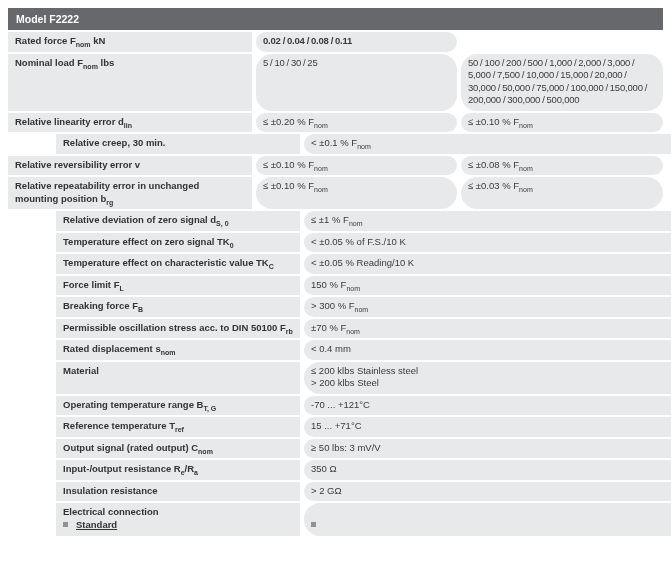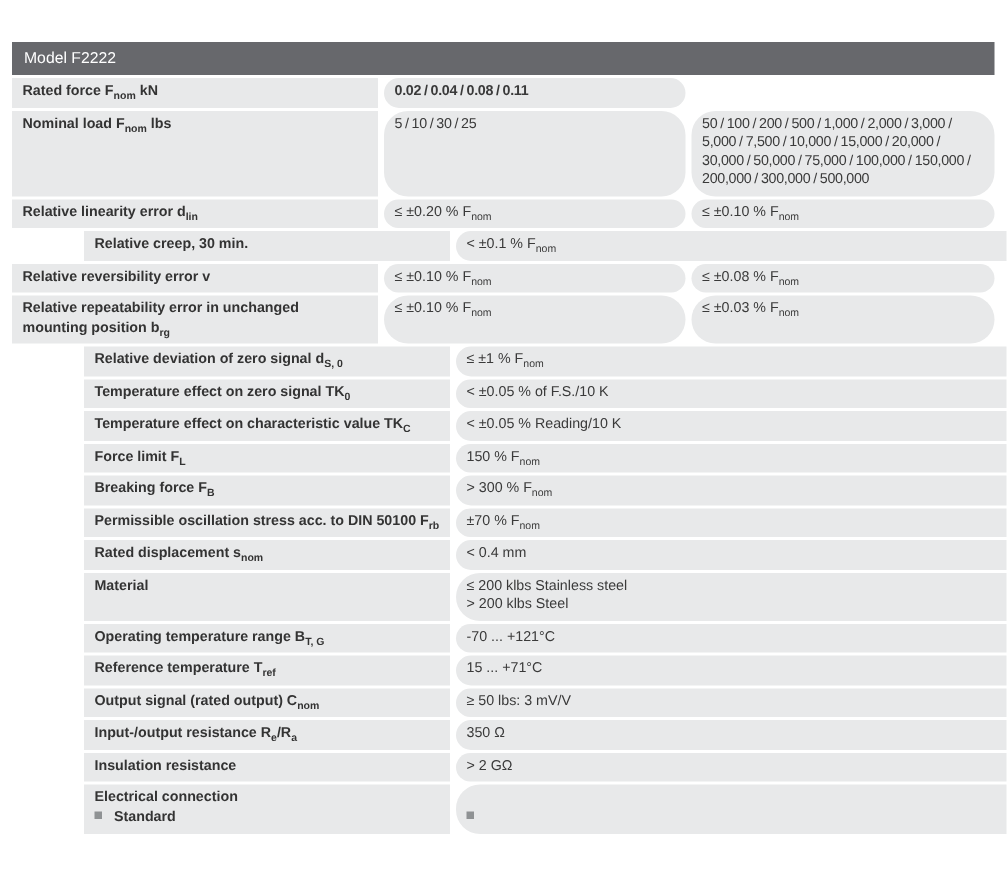--- a/index.html
+++ b/index.html
@@ -8,26 +8,25 @@
     background: #ffffff;
     overflow: hidden;
     font-family: "Liberation Sans", sans-serif;
   }
   .page { padding: 8px; }
   .spec-table { width: 655px; display: flex; flex-direction: column; gap: 2px; }
 
   .table-header {
     background: var(--header-bg, #67686c);
     color: #ffffff;
-    font-weight: normal;
+    font-weight: bold;
     font-size: 10.5px;
     line-height: 14px;
     padding: 4px 8px;
     height: 14px;
-    margin-top: 20px;
   }
 
   .row { display: grid; column-gap: 4px; }
   .row.cols   { grid-template-columns: 244px 201px 202px; }
   .row.merged { grid-template-columns: 244px 407px; padding-left: 48px; }
 
   .cell {
     background: var(--row-bg, #e8e9ea);
     padding: 3px 7px 4px 7px;
     font-size: 9.5px;
@@ -40,21 +39,21 @@
 
   sub { font-size: 7px; line-height: 0; letter-spacing: 0; }
 
   .square {
     display: inline-block;
     width: 5px; height: 5px;
     background: var(--bullet, #8f9294);
     margin-right: 8px;
     vertical-align: 1px;
   }
-  .bullet-line { white-space: nowrap; }
+  .bullet-line { white-space: nowrap; text-decoration: underline; }
   .offset-top { padding-top: 16px; }
 </style>
 </head>
 <body>
 
 <div class="page">
   <div class="spec-table">
 
     <div class="table-header">
       <span>Model F2222</span>

